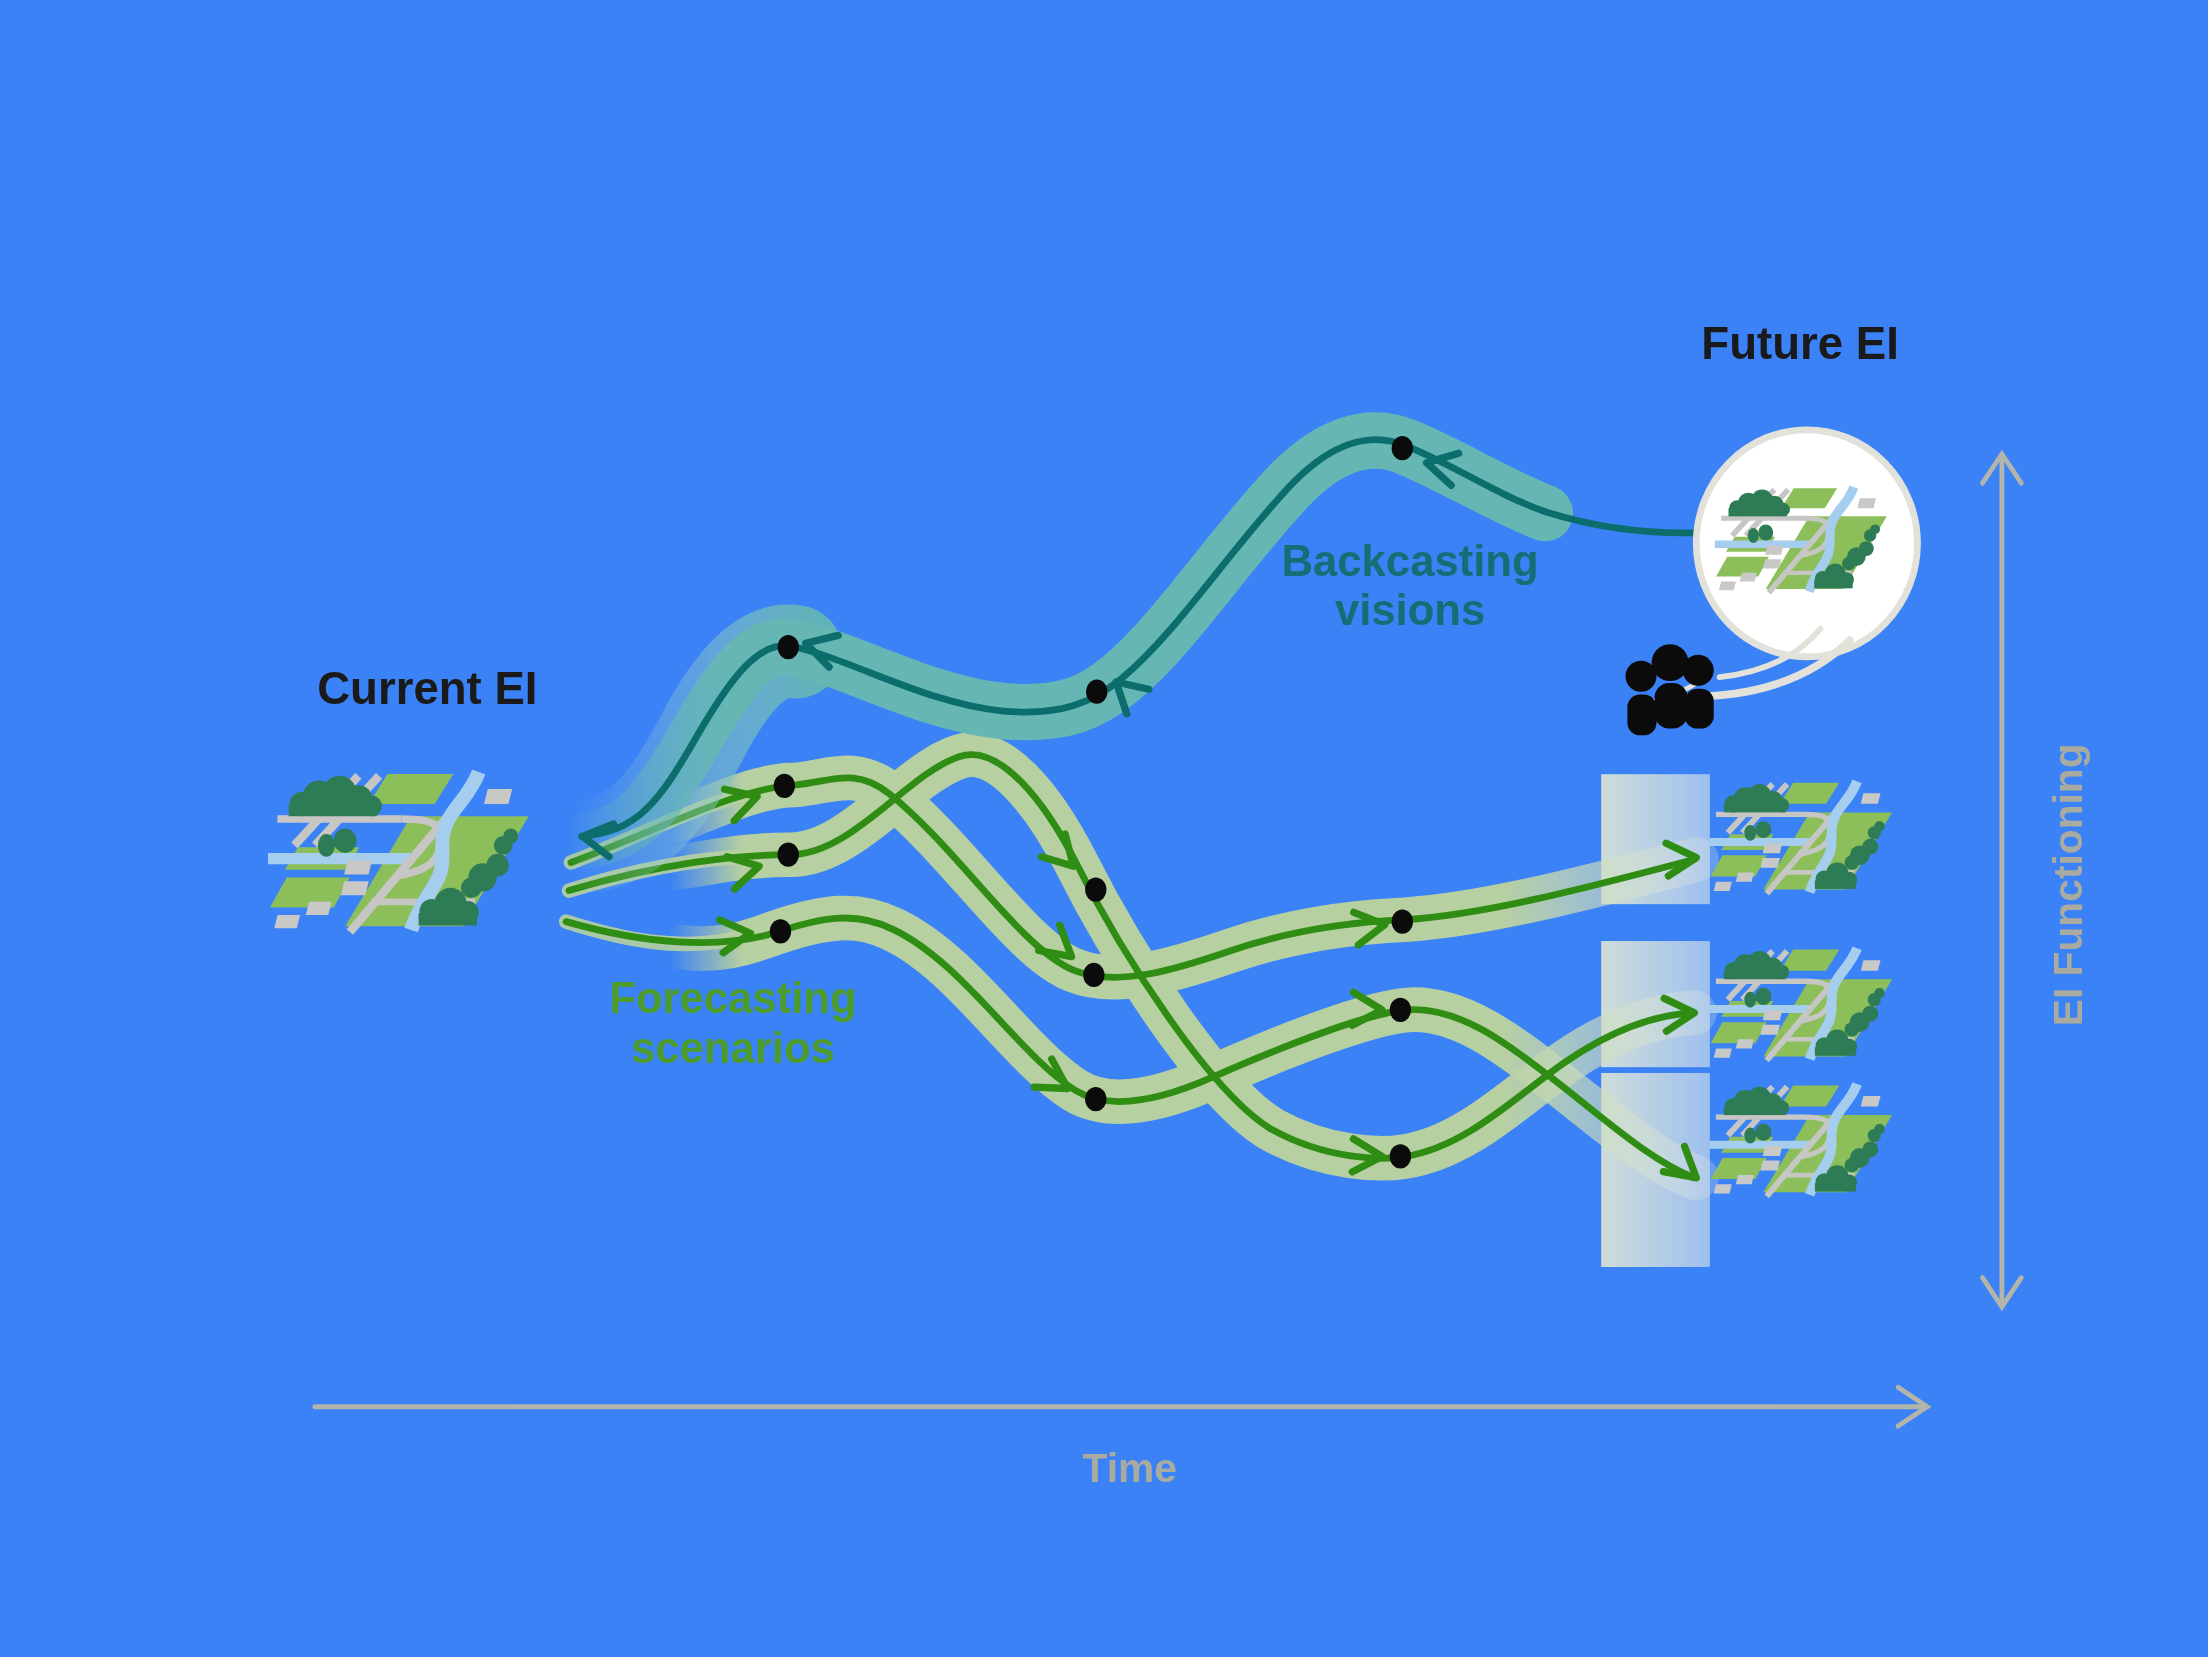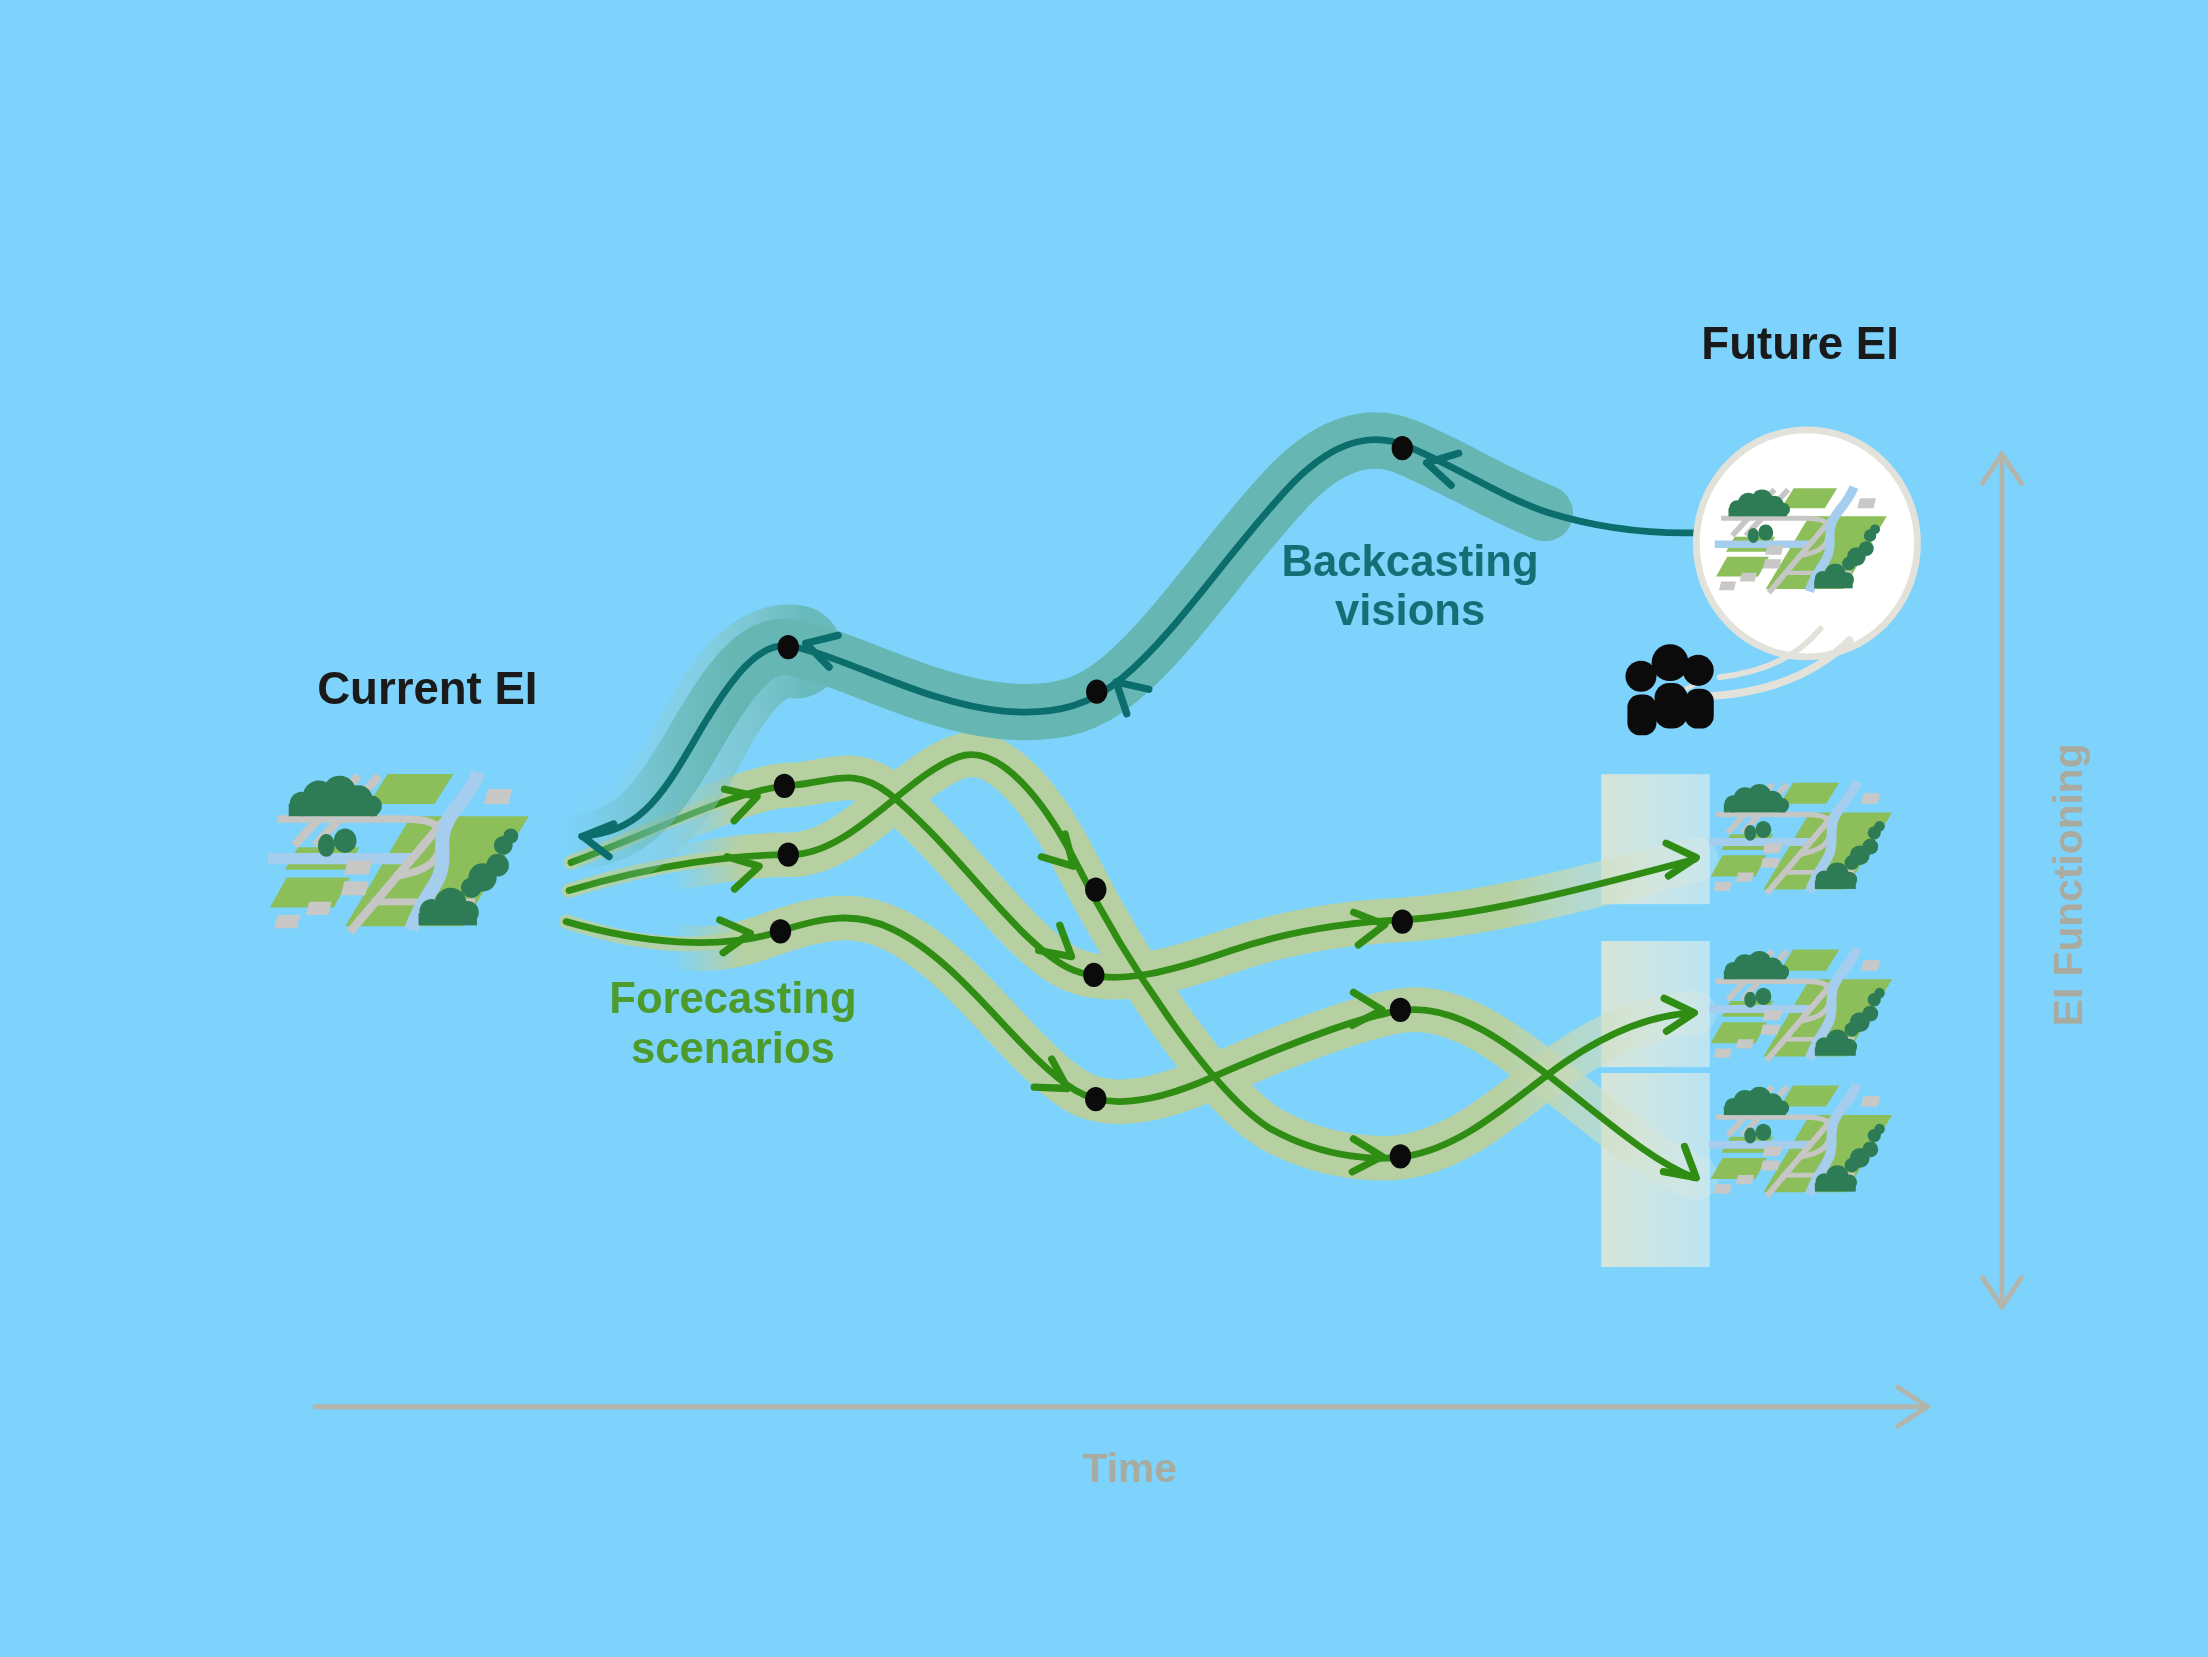--- a/index.html
+++ b/index.html
@@ -1,16 +1,16 @@
 <!DOCTYPE html>
 <html><head>
 <meta charset="utf-8">
 <style>
   html,body{margin:0;padding:0;background:#ffffff;}
-  .stage{position:relative;width:2209px;height:1657px;background:#7dd3fc;overflow:hidden;
+  .stage{position:relative;width:2209px;height:1657px;background:#3b82f6;overflow:hidden;
          font-family:"Liberation Sans", sans-serif;}
   svg text{font-family:"Liberation Sans", sans-serif;}
   .title-label{font-size:47px;font-weight:bold;fill:#1a1a1a;}
   .teal-label{font-size:45px;font-weight:bold;fill:#136f75;}
   .green-label{font-size:45px;font-weight:bold;fill:#4d9b2d;}
   .axis-label{font-size:42px;font-weight:bold;fill:#a9aba0;}
   .map-field{fill:#8cbf5a;}
   .map-tree{fill:#2e7c55;}
   .map-river{stroke:#a4cdee;fill:none;}
   .map-road{stroke:#c6c6c5;fill:none;}

